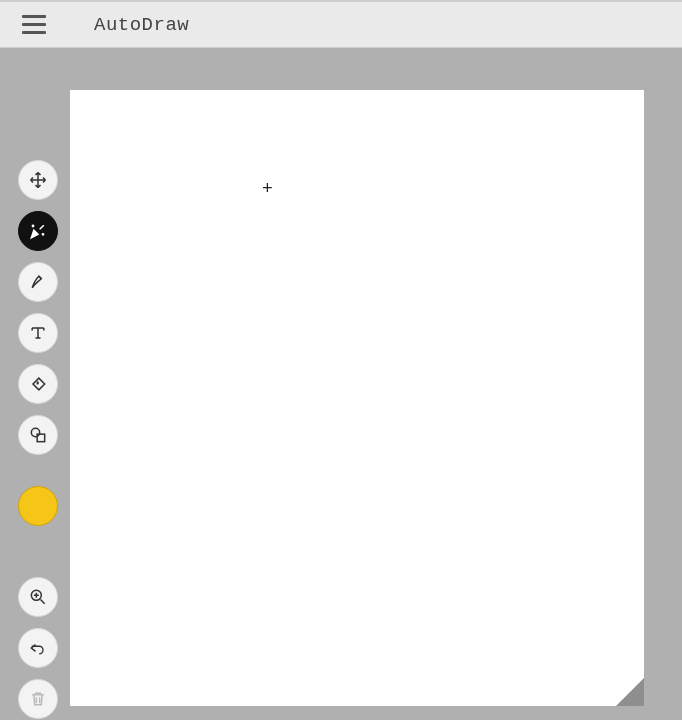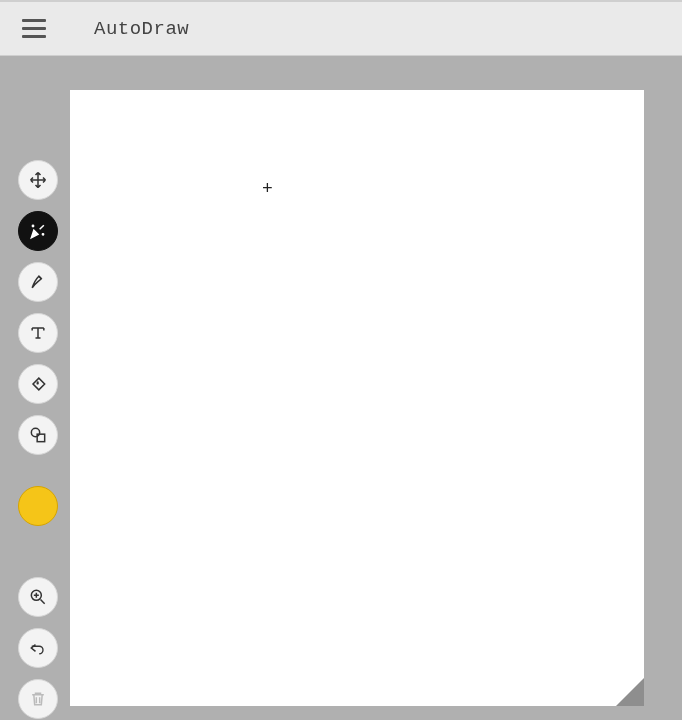--- a/index.html
+++ b/index.html
@@ -2,21 +2,21 @@
 <html><head>
 <meta charset="utf-8">
 <style>
   * { box-sizing: border-box; margin: 0; padding: 0; }
   html, body { width: 682px; height: 720px; overflow: hidden; font-family: 'Courier New', monospace; }
   body { background: #b0b0b0; }
 
   .header {
     position: absolute;
     top: 0; left: 0; right: 0;
-    height: 56px;
+    height: 48px;
     background: #eaeaea;
     border-top: 2px solid #cfcfcf;
     border-bottom: 1px solid #cfcfcf;
     display: flex;
     align-items: center;
     padding-left: 22px;
   }
   .menu-btn {
     width: 28px; height: 28px;
     display: flex; flex-direction: column; justify-content: center; gap: 5px;

